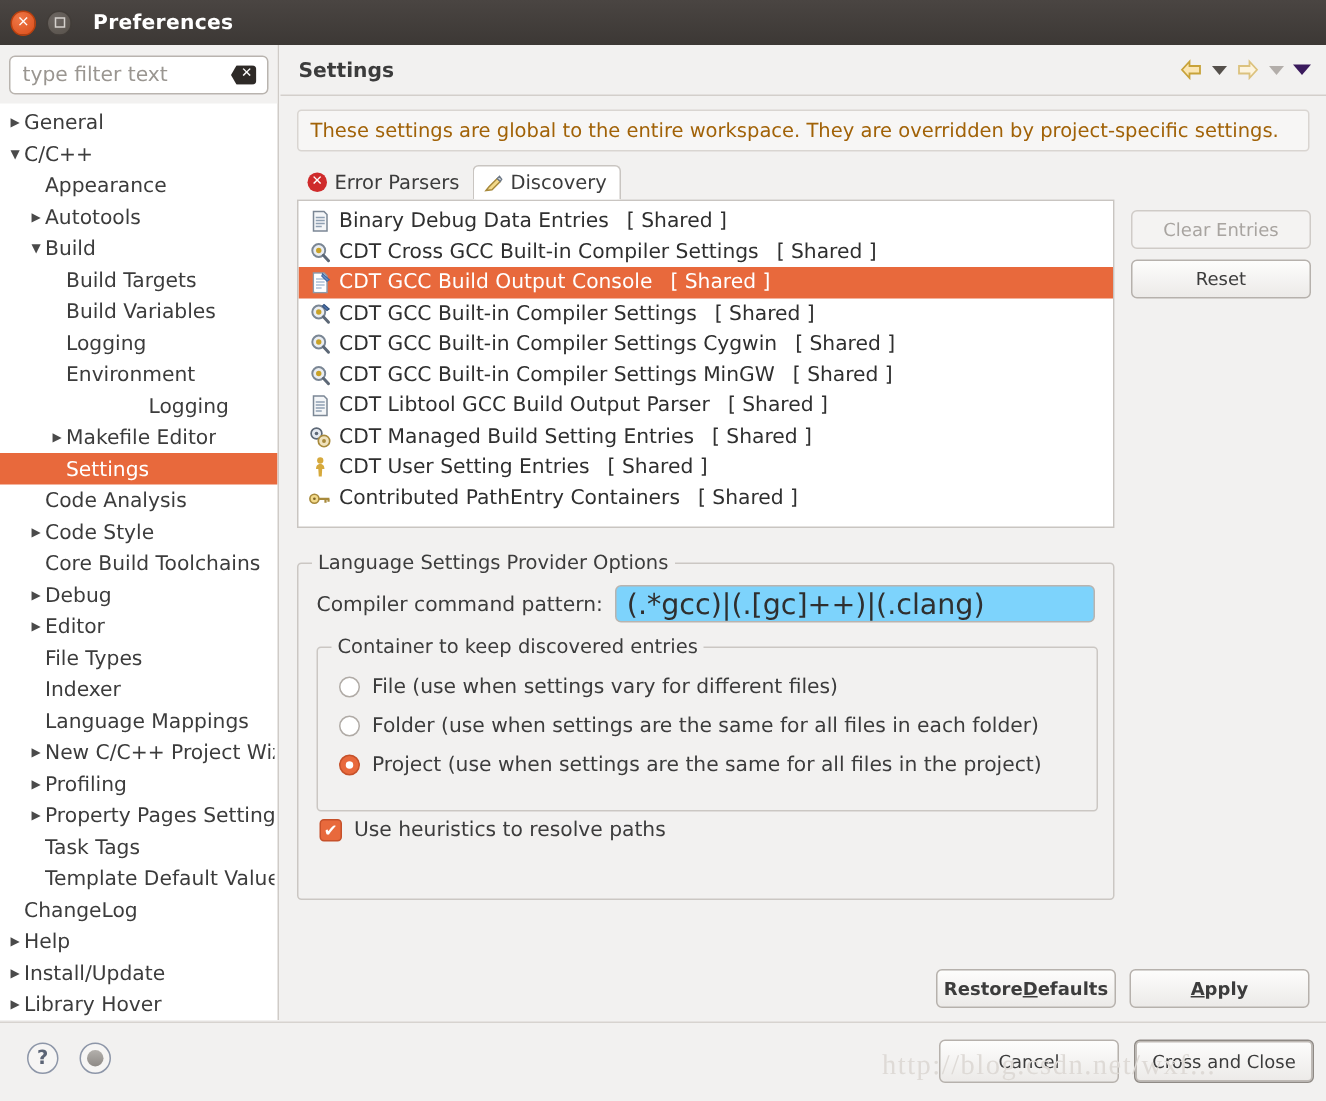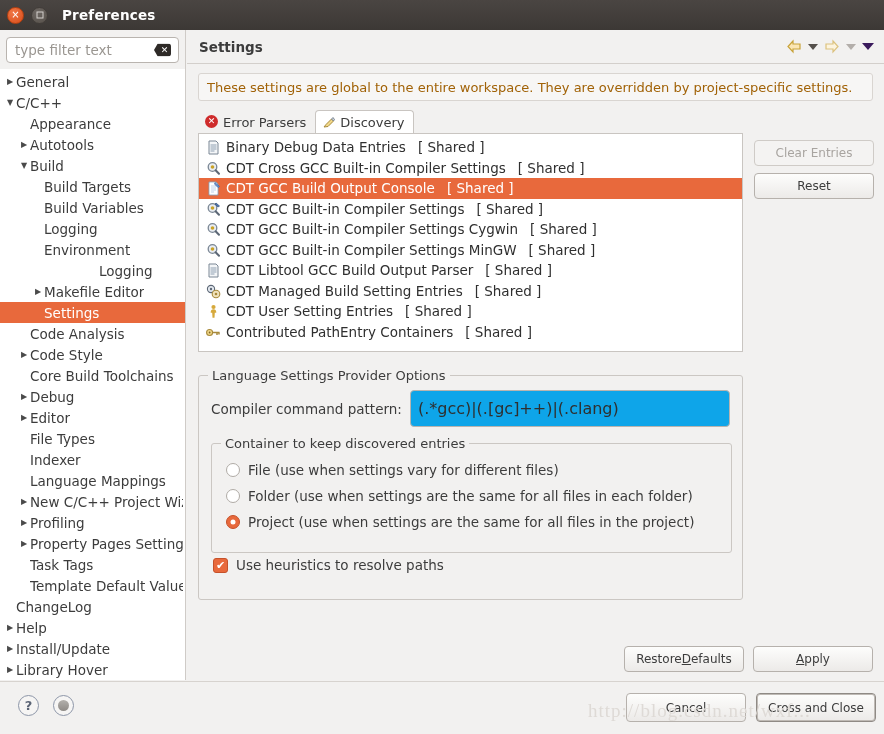--- a/index.html
+++ b/index.html
@@ -134,24 +134,24 @@
     position: absolute; left: 11px; width: 545px;
     border: 1px solid #cbc7c3; border-radius: 3px;
   }
   .group > .g-title {
     position: absolute; top: -8px; left: 9px; background: #f2f1f0;
     padding: 0 4px; font-size: 13px; color: #3c3c3c; white-space: nowrap;
   }
   .field-row { display: flex; align-items: center; padding: 14px 12px 0 12px; }
   .field-row label { font-size: 13.5px; color: #3c3c3c; white-space: nowrap; margin-right: 8px; }
   .text-input {
-    flex: 1; height: 37px; background: #0ea5e9;
+    flex: 1; height: 25px; background: #7dd3fc;
     border: 1px solid #b9b4af; border-radius: 4px;
     display: flex; align-items: center; padding: 0 7px;
-    font-size: 16px; color: #2f2f2f;
+    font-size: 19px; color: #2f2f2f;
   }
   .radio-row { display: flex; align-items: center; height: 26px; padding-left: 14px; font-size: 13.5px; }
   .radio {
     width: 14px; height: 14px; border-radius: 50%; flex: 0 0 14px;
     border: 1px solid #b0aba6; background: #ffffff; margin-right: 8px; position: relative;
   }
   .radio.on { background: #e8693c; border-color: #c6512a; }
   .radio.on::after {
     content: ""; position: absolute; left: 50%; top: 50%;
     transform: translate(-50%,-50%); width: 5px; height: 5px;
@@ -160,21 +160,21 @@
   .check-row { display: flex; align-items: center; font-size: 13.5px; }
   .checkbox {
     width: 15px; height: 15px; border-radius: 3px; flex: 0 0 15px;
     background: #e8693c; border: 1px solid #c6512a; margin-right: 8px;
     display: flex; align-items: center; justify-content: center;
     color: #fff; font-size: 11px; line-height: 1;
   }
 
   
   .pane-btns { position: absolute; right: 11px; bottom: 8px; display: flex; gap: 9px; }
-  .pane-btns .btn { width: 120px; }
+  .pane-btns .btn { width: 120px; font-weight: bold; }
   .footer {
     position: absolute; left: 0; top: 681px; width: 884px; height: 53px;
     background: #f2f1f0; border-top: 1px solid #d7d3cf;
   }
   .foot-ico {
     position: absolute; width: 21px; height: 21px; border-radius: 50%;
     border: 1px solid #8d96a8; top: 13px;
     display: flex; align-items: center; justify-content: center;
     color: #5b6475; font-size: 13px; font-weight: bold; background: #f6f5f4;
   }

